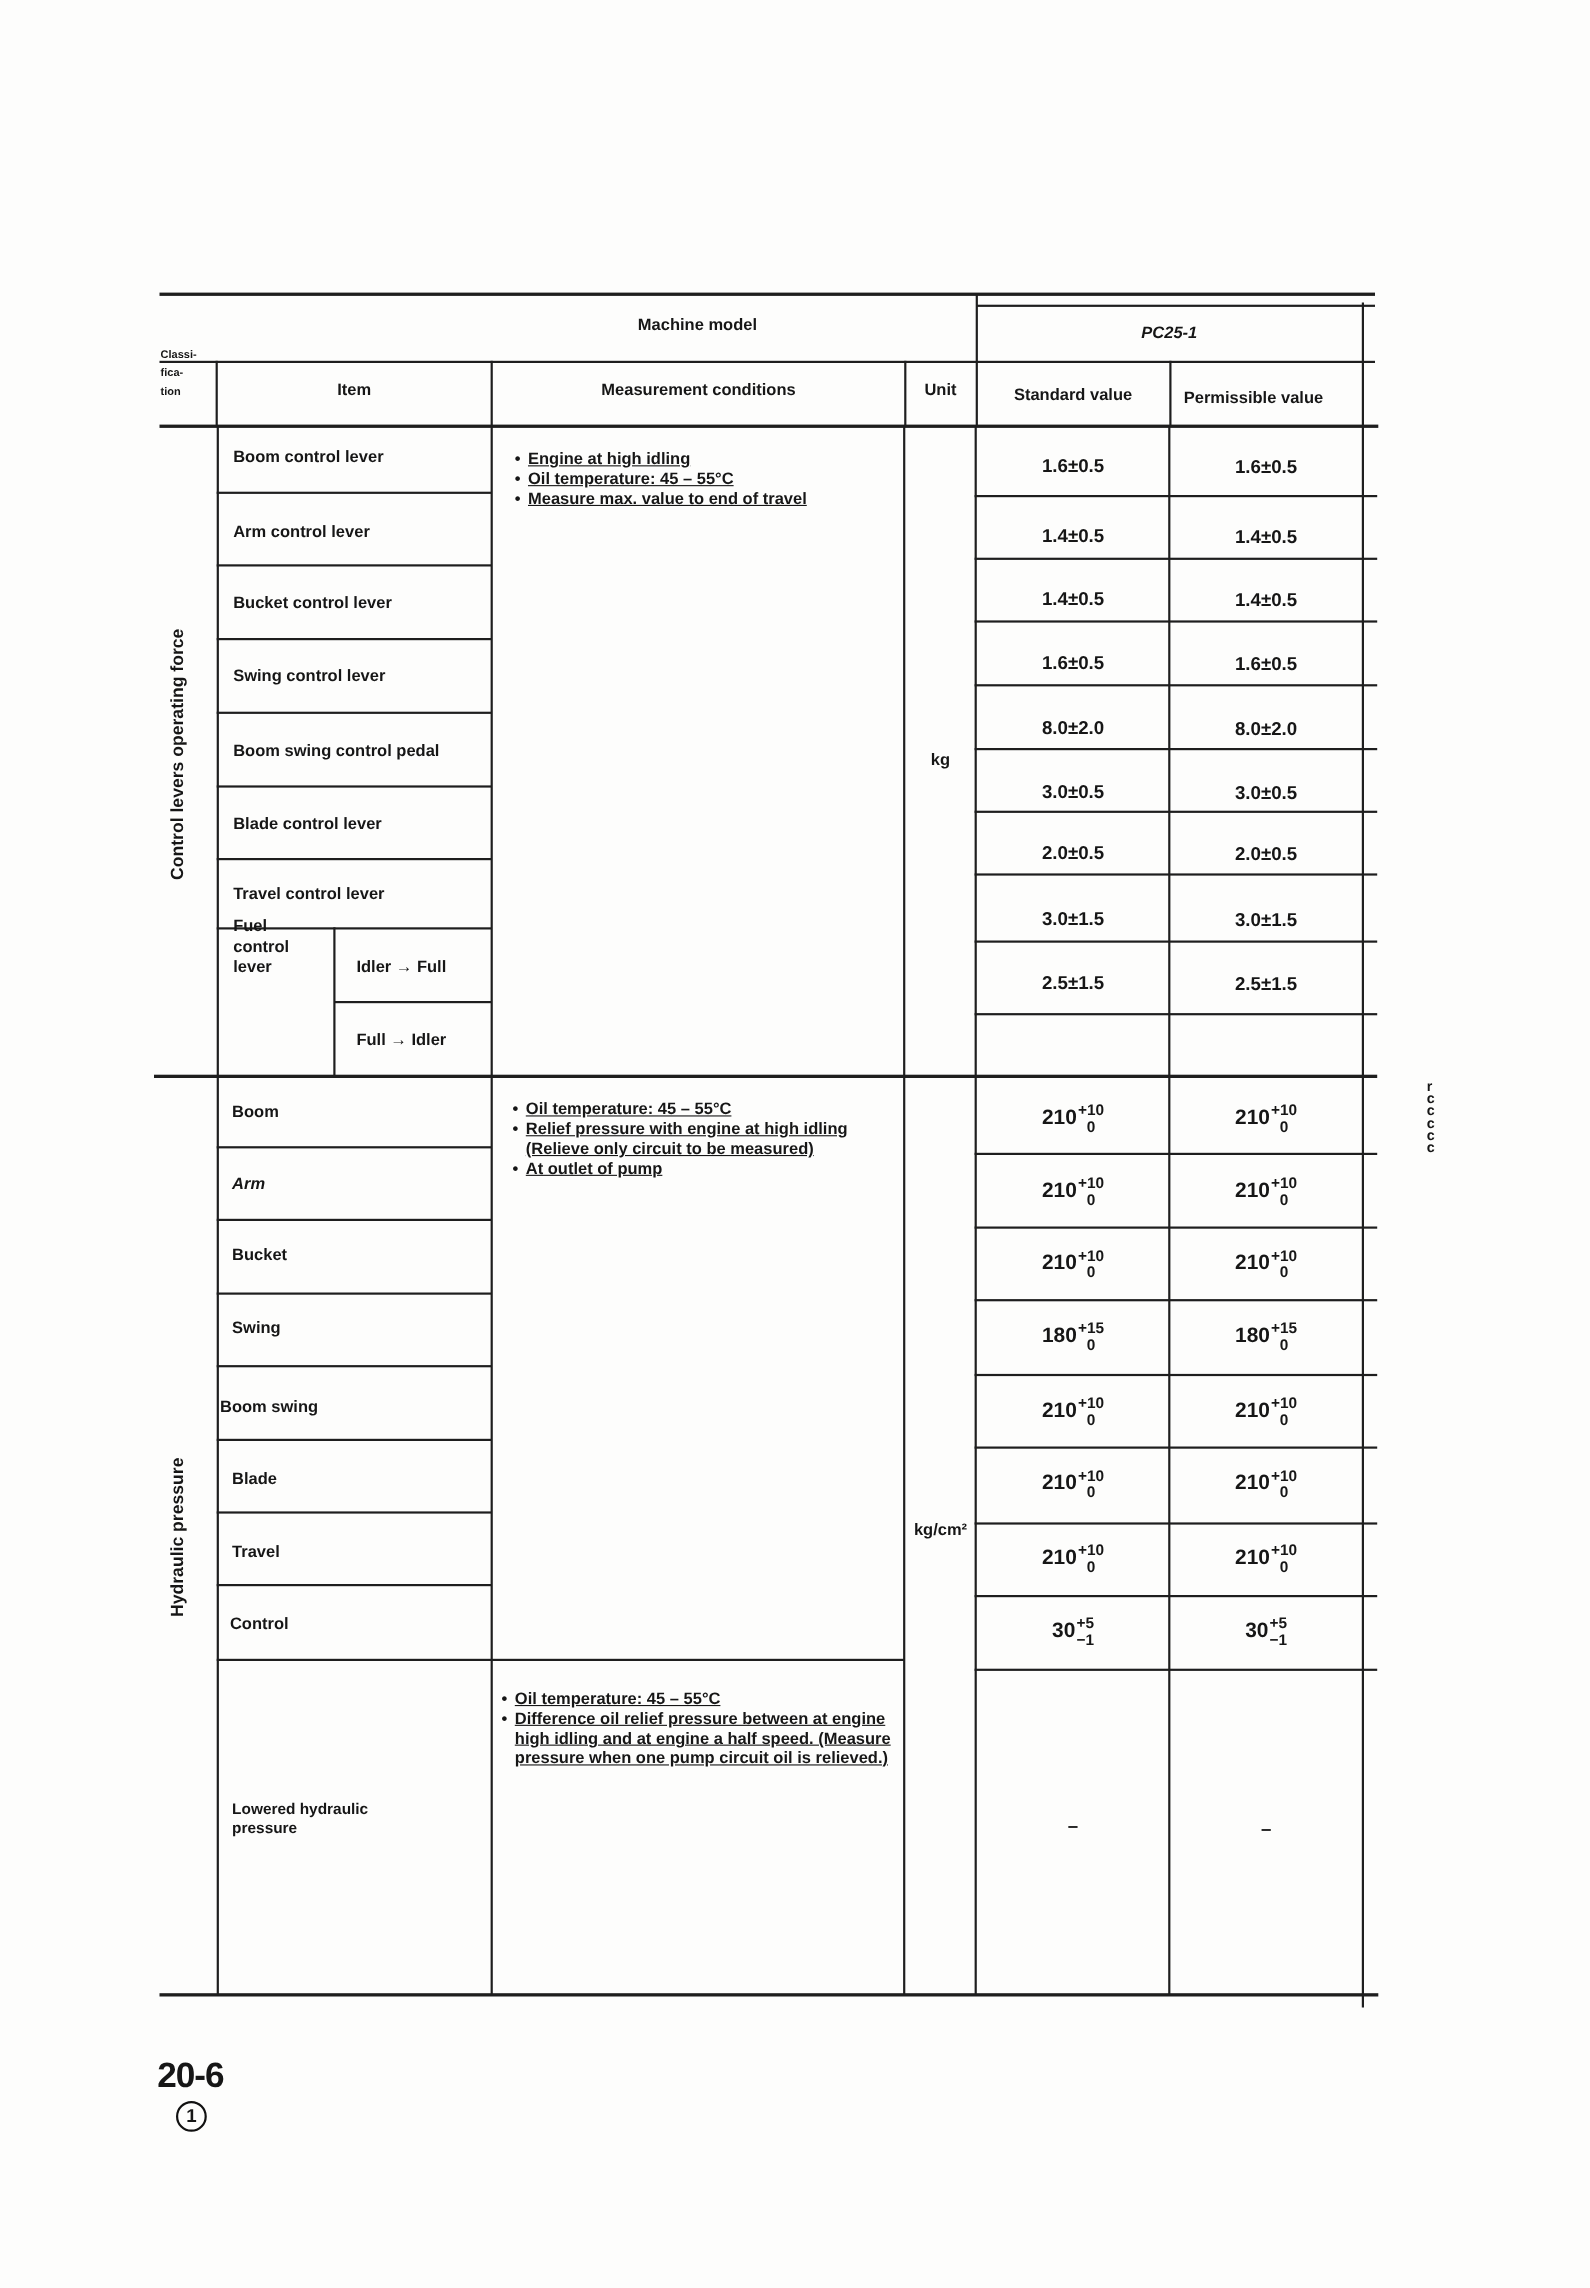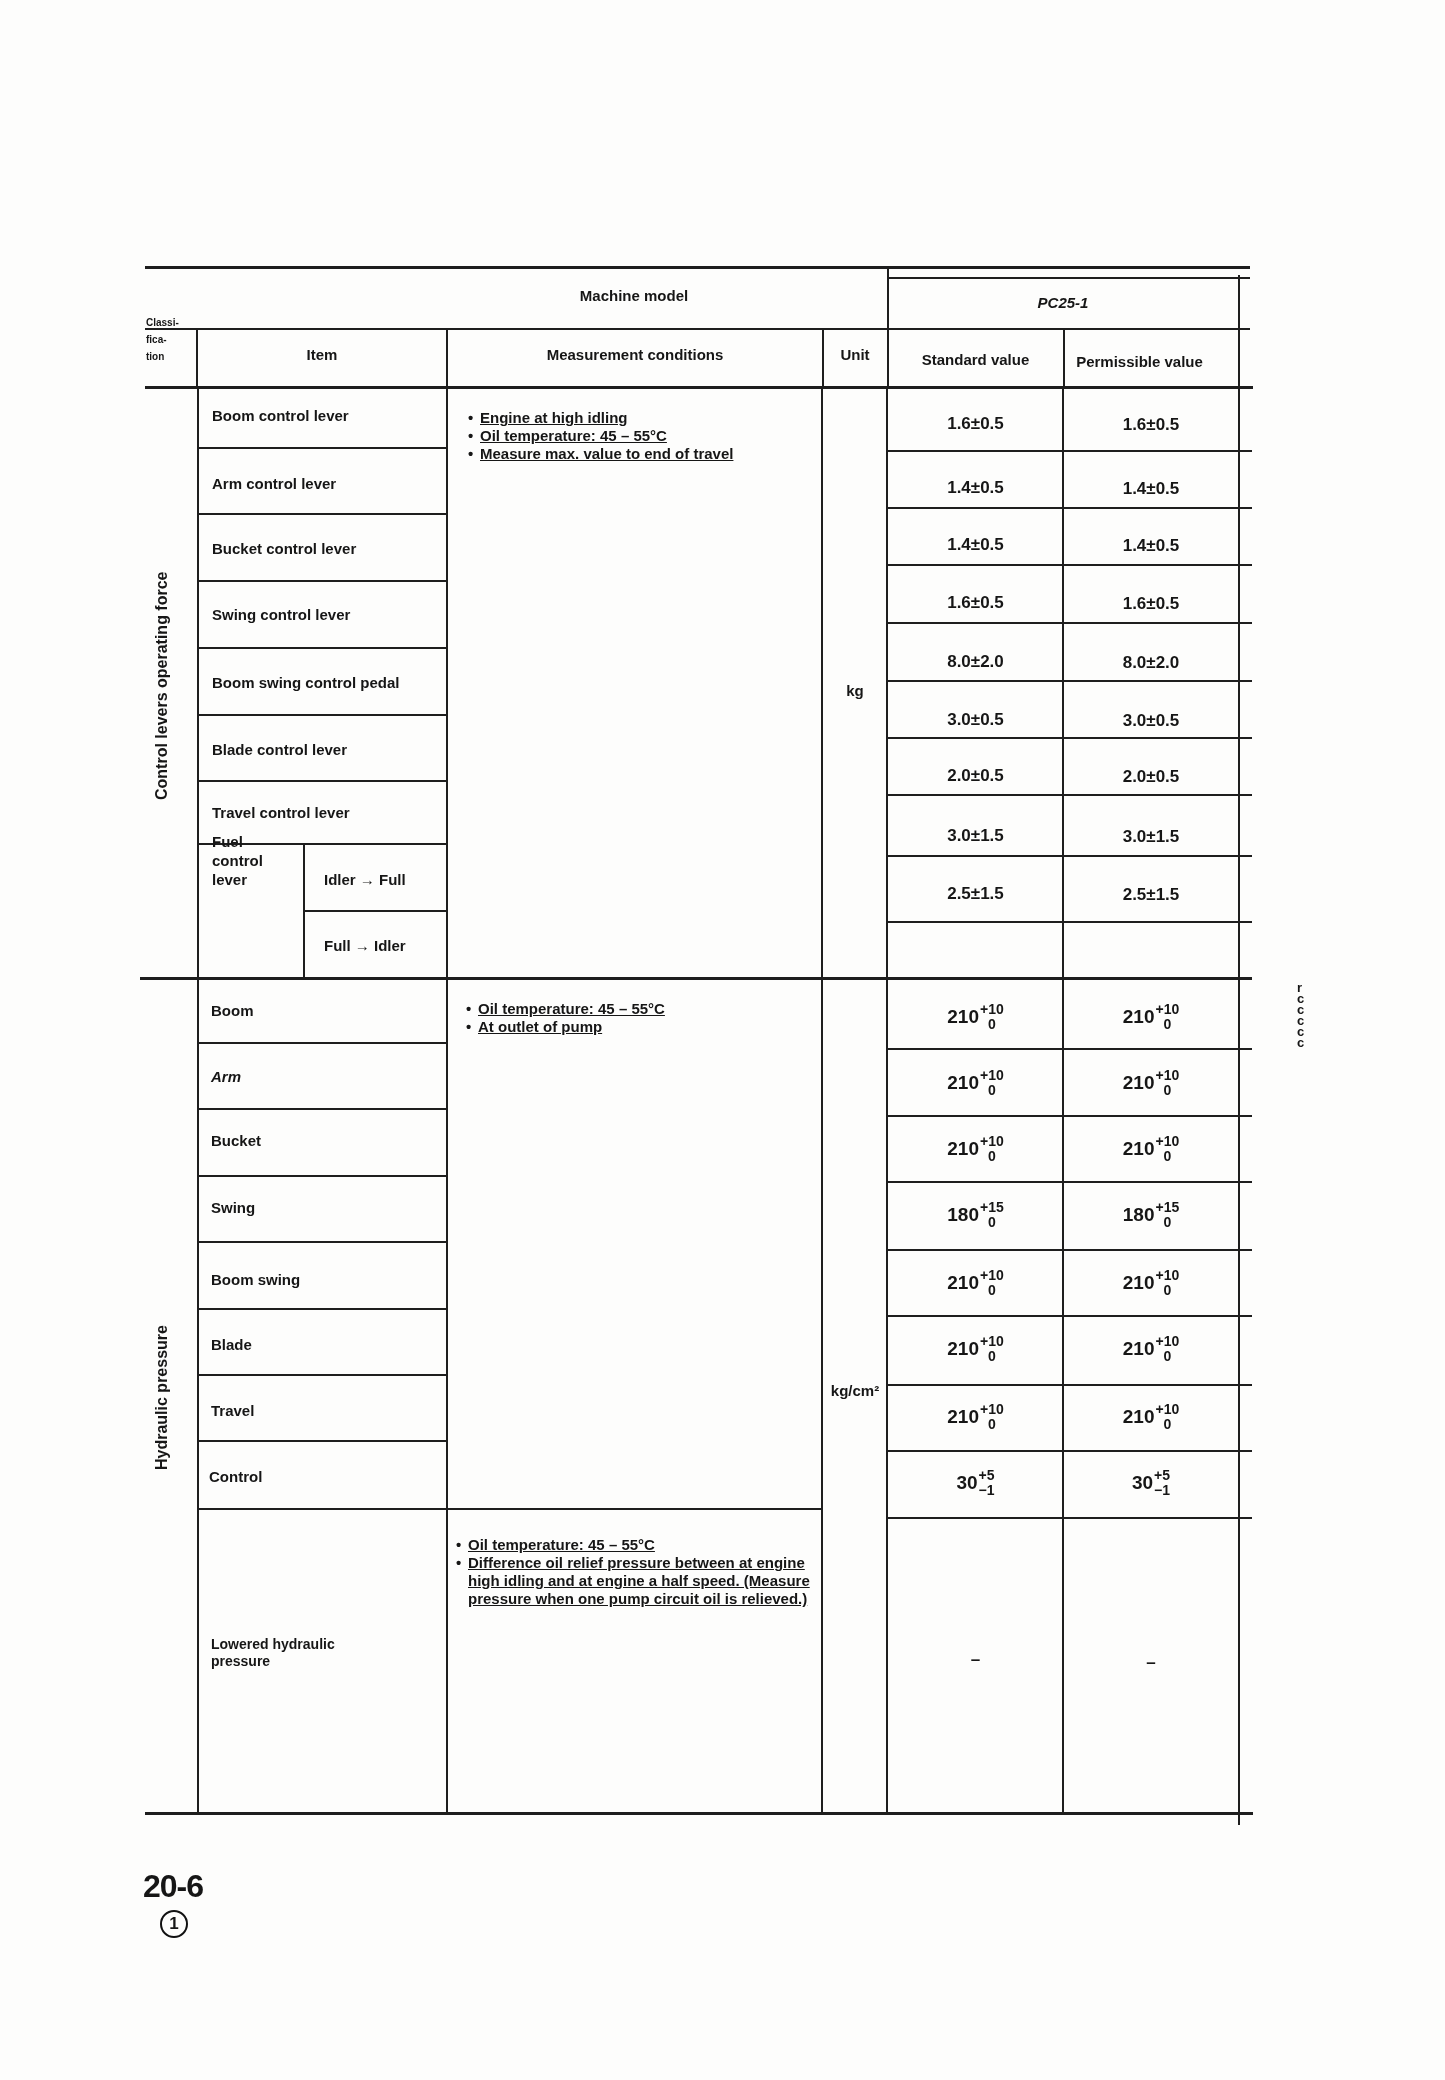--- a/index.html
+++ b/index.html
@@ -147,30 +147,31 @@
 <div class="val" style="left:1064px; top:827px; width:174px;">3.0±1.5</div>
 <div class="val" style="left:888px; top:884px; width:175px;">2.5±1.5</div>
 <div class="val" style="left:1064px; top:885px; width:174px;">2.5±1.5</div>
 
 <div class="rot" style="left:153px; top:1470px;">Hydraulic pressure</div>
 
 <div class="txt" style="left:211px; top:1001px;">Boom</div>
 <div class="txt" style="left:211px; top:1067px;font-style:italic;">Arm</div>
 <div class="txt" style="left:211px; top:1131px;">Bucket</div>
 <div class="txt" style="left:211px; top:1198px;">Swing</div>
-<div class="txt" style="left:211px; top:1270px;">Boom swing</div>
+<div class="txt" style="left:200px; top:1270px;">Boom swing</div>
 <div class="txt" style="left:211px; top:1335px;">Blade</div>
 <div class="txt" style="left:211px; top:1401px;">Travel</div>
 <div class="txt" style="left:209px; top:1467px;">Control</div>
 <div class="txt" style="left:211px; top:1636px; white-space:pre; font-size:14px; line-height:17px;">Lowered hydraulic
 pressure</div>
 
 <div class="cond" style="left:466px; top:1000px; width:350px;">
   <ul>
     <li>Oil temperature:  45 – 55°C</li>
+    <li>Relief pressure with engine at high idling (Relieve only circuit to be measured)</li>
     <li>At outlet of pump</li>
   </ul>
 </div>
 
 <div class="cond" style="left:456px; top:1536px; width:360px;">
   <ul>
     <li>Oil temperature:  45 – 55°C</li>
     <li>Difference oil relief pressure between at engine high idling and at engine a half speed.  (Measure pressure when one pump circuit oil is relieved.)</li>
   </ul>
 </div>

